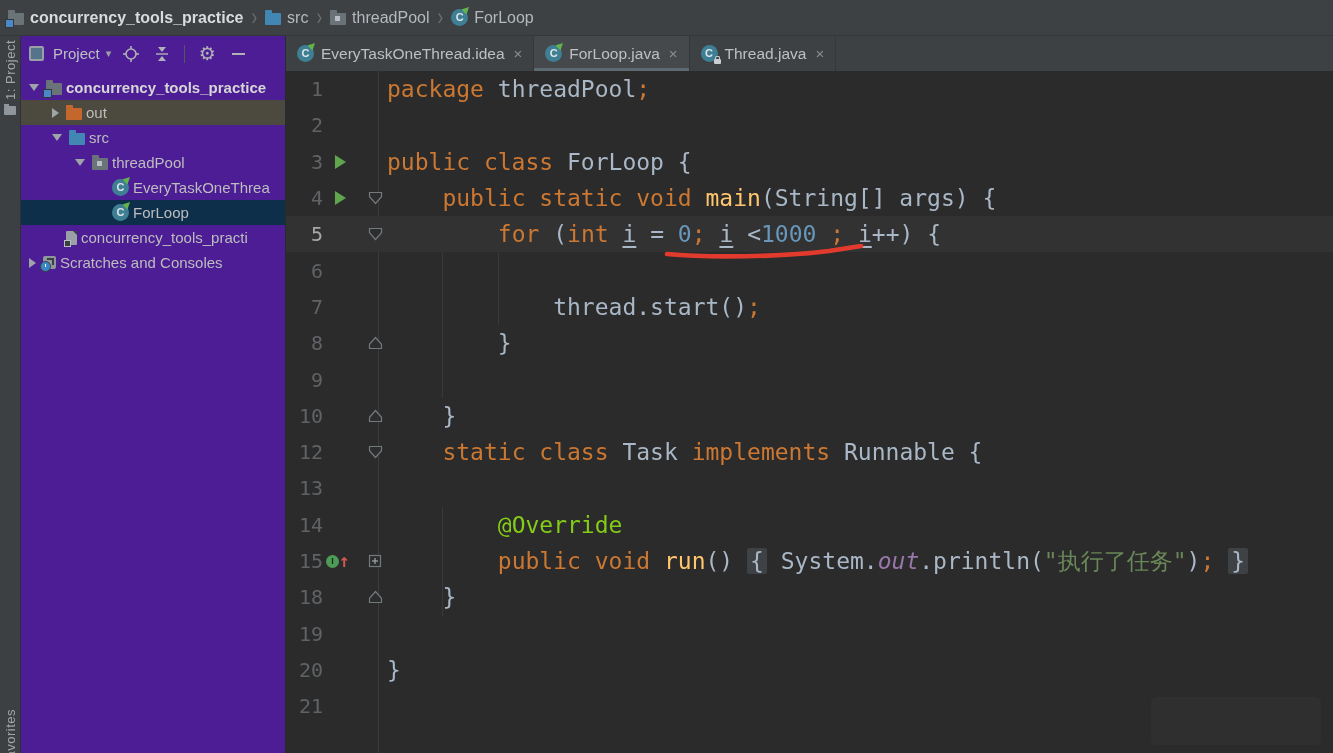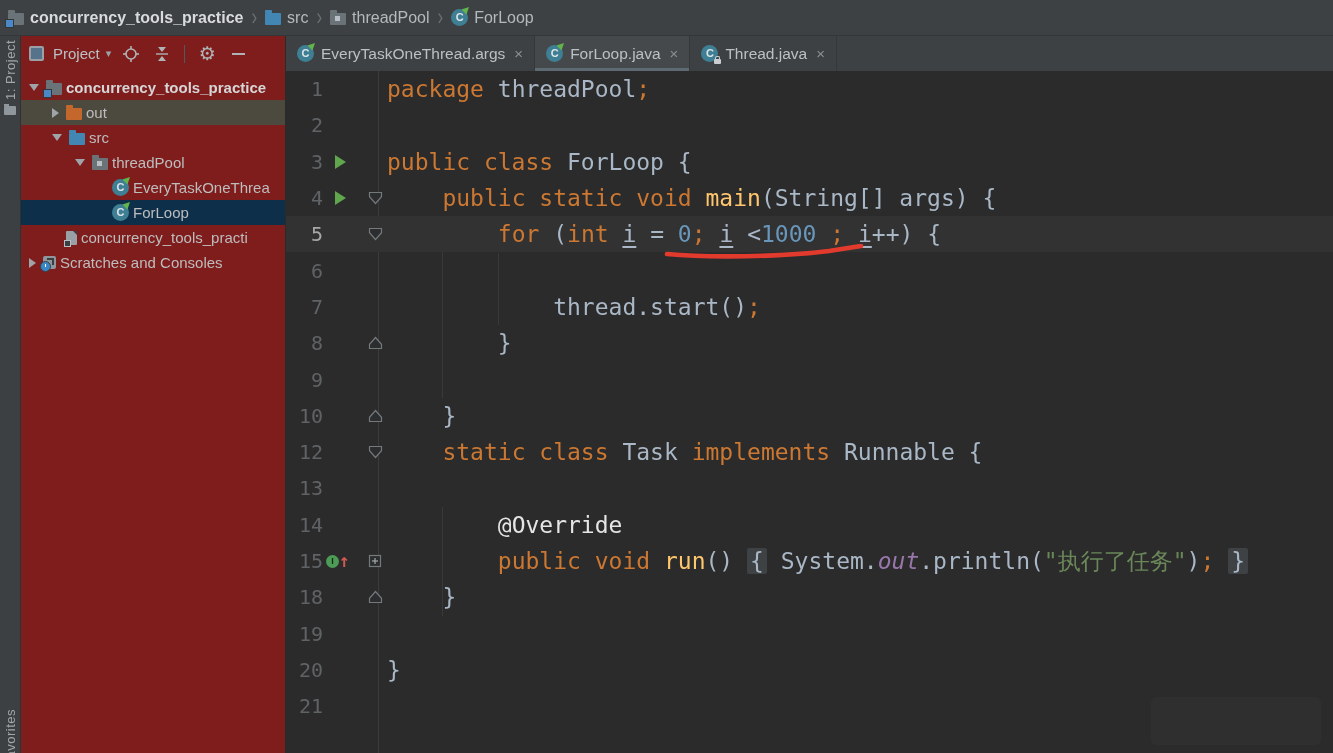--- a/index.html
+++ b/index.html
@@ -18,21 +18,21 @@
 
   
   .stripe{width:20px;height:100%;background:#3d4043;border-right:1px solid #2f3234;position:relative;flex:none;}
   .vtext{writing-mode:vertical-lr;transform:rotate(180deg);font-size:13px;color:#a2a6a9;letter-spacing:.5px;}
   .stripe-top{position:absolute;top:4px;left:0;width:20px;display:flex;flex-direction:column;align-items:center;gap:6px;cursor:pointer;}
   .stripe-bottom{position:absolute;bottom:-14px;left:0;width:20px;display:flex;justify-content:center;cursor:pointer;}
   .mini-folder{width:12px;height:9px;background:#8f979c;border-radius:1px;position:relative;display:inline-block;}
   .mini-folder::before{content:"";position:absolute;top:-2px;left:0;width:5px;height:2px;background:#8f979c;}
 
   
-  .panel{width:265px;height:100%;background:#7f1d1d;flex:none;position:relative;border-right:1px solid #282b2d;box-sizing:border-box;}
+  .panel{width:265px;height:100%;background:#4c1d95;flex:none;position:relative;border-right:1px solid #282b2d;box-sizing:border-box;}
   .phead{height:35px;display:flex;align-items:center;padding-left:8px;gap:9px;}
   .ptitle{color:#bcc0c3;font-size:15px;}
   .pcaret{color:#9da2a5;font-size:11px;margin-left:-3px;}
   .tw-ic{width:15px;height:15px;border:2px solid #9aa0a5;border-radius:2px;background:#55738a;box-sizing:border-box;display:inline-block;}
   .hicon{display:inline-flex;align-items:center;justify-content:center;width:22px;height:22px;cursor:pointer;}
   .hdiv{width:1px;height:18px;background:#55585a;margin:0 2px;}
   .gear{font-size:19px;color:#b0b3b5;line-height:1;}
   .hminus{width:13px;height:2px;background:#b0b3b5;display:inline-block;}
 
   .tree{padding-top:4px;}
@@ -99,21 +99,21 @@
   .code{white-space:pre;font-size:23px;color:#a9b7c6;flex:none;}
 
   .run-tri{width:0;height:0;border-left:11px solid #5fa64d;border-top:7px solid transparent;border-bottom:7px solid transparent;display:inline-block;}
   .impl-ic{width:13px;height:13px;border-radius:50%;background:#4e9b57;color:#0f2912;
            font:bold 9px/13px "Liberation Sans",sans-serif;text-align:center;display:inline-block;}
   .red-up{color:#d05a52;font-size:18px;font-weight:bold;line-height:1;margin-left:-1px;}
 
   .kw{color:#cc7832;text-align:center;}
   .fn{color:#ffc66d;}
   .nm{color:#6897bb;}
-  .an{color:#e5e5e5;}
+  .an{color:#84cc16;}
   .st{color:#6a8759;}
   .fi{color:#9876aa;font-style:italic;}
   .vu{text-decoration:underline;text-underline-offset:4px;}
   .fb{background:#3e4244;padding:0 3px;border-radius:2px;}
 
   .redmark{position:absolute;left:378px;top:173px;z-index:5;}
   .ghost{position:absolute;right:12px;bottom:8px;width:170px;height:48px;background:rgba(255,255,255,.022);border-radius:6px;z-index:4;}
 </style>
 </head>
 <body>
@@ -244,21 +244,21 @@
           </div>
         </div>
     </div>
 
     <div class="edcol">
       <div class="tabbar" id="tabs">
           <div class="tab">
             <span class="cls-ic">C<svg class="runarr" width="10" height="10" viewBox="0 0 10 10">
                 <polygon points="1,8 1,1 8,4.5" fill="#62b44b" transform="rotate(-45 4.5 4.5)"></polygon>
               </svg></span>
-            <span>EveryTaskOneThread.args</span>
+            <span>EveryTaskOneThread.idea</span>
             <span class="tclose">×</span>
           </div>
           <div class="tab active">
             <span class="cls-ic">C<svg class="runarr" width="10" height="10" viewBox="0 0 10 10">
                 <polygon points="1,8 1,1 8,4.5" fill="#62b44b" transform="rotate(-45 4.5 4.5)"></polygon>
               </svg></span>
             <span>ForLoop.java</span>
             <span class="tclose">×</span>
           </div>
           <div class="tab">

